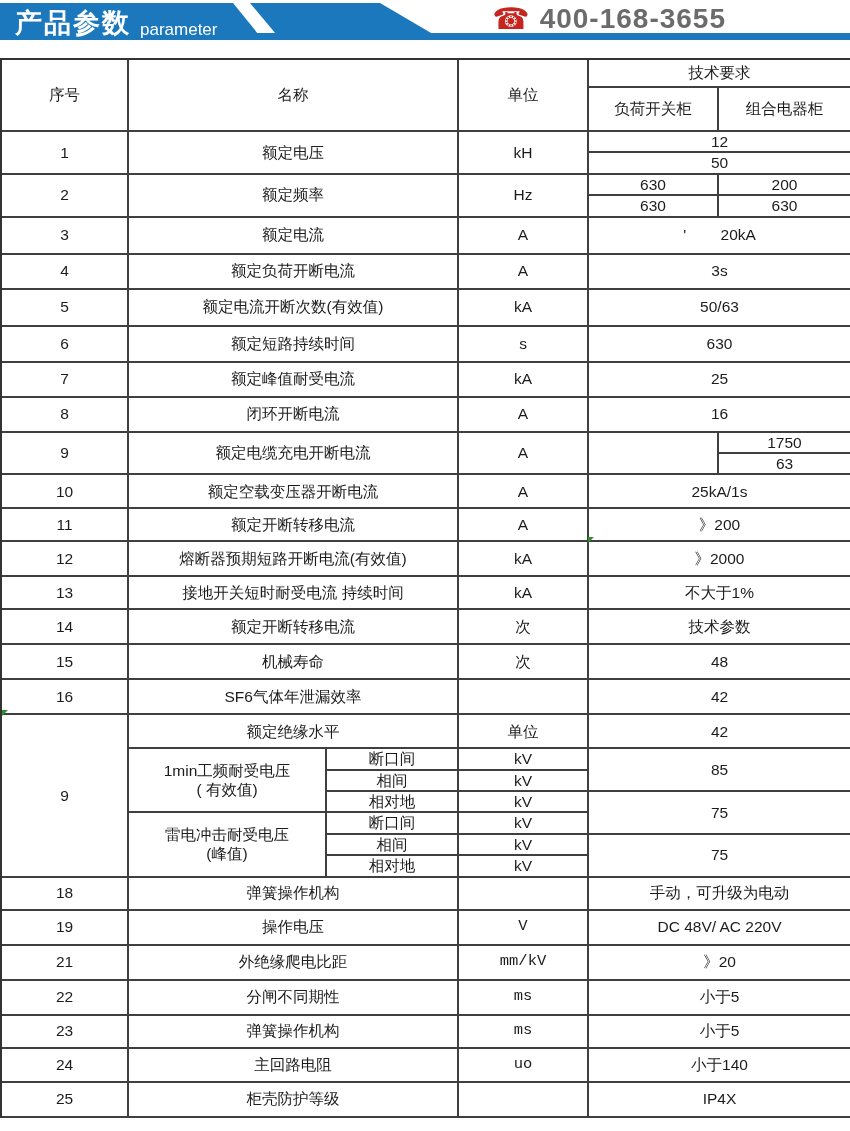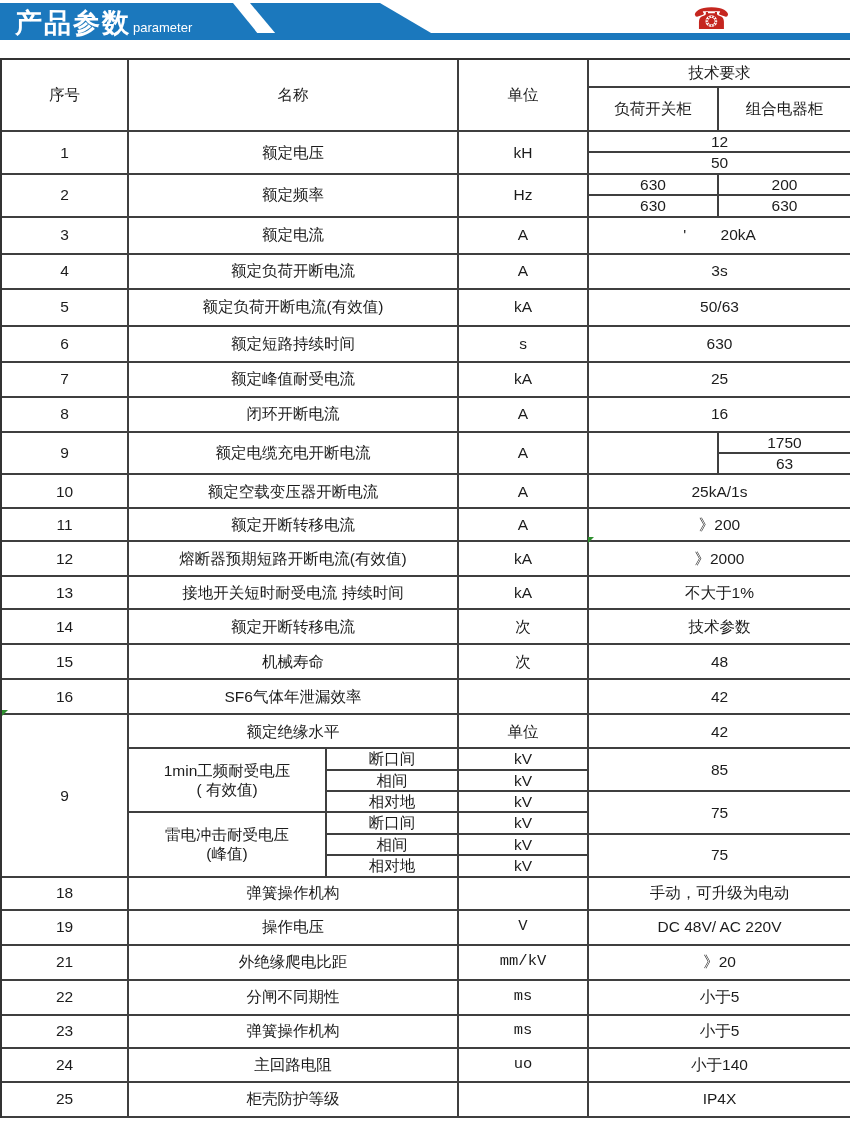--- a/index.html
+++ b/index.html
@@ -9,21 +9,21 @@
   
   .banner{position:absolute;left:0;top:0;width:746px;height:46px;}
   .flag-a,.flag-b,.strip{position:absolute;background:#1b78bd;}
   .flag-a{left:0;top:3px;width:263px;height:37px;
           clip-path:polygon(0 0,233px 0,263px 100%,0 100%);}
   .flag-b{left:0;top:3px;width:460px;height:37px;
           clip-path:polygon(250px 0,380px 0,443px 100%,281px 100%);}
   .strip{left:0;top:33px;width:850px;height:7px;}
   .title-wrap{position:absolute;left:15px;top:3px;height:37px;display:flex;align-items:flex-end;z-index:2;}
   .title{color:#fff;font-weight:bold;font-size:27px;letter-spacing:2px;line-height:34px;}
-  .subtitle{color:#fff;font-size:13px;margin-left:2px;padding-bottom:5px;}
+  .subtitle{color:#fff;font-size:17px;margin-left:9px;}
   .phone-wrap{position:absolute;right:6px;top:2px;height:34px;display:flex;align-items:center;z-index:2;}
   .phone-icon{color:#c5261f;font-size:30px;line-height:30px;margin-right:10px;}
   .phone-number{color:#6b6b6b;font-weight:bold;font-size:28px;letter-spacing:1px;margin-right:14px;}
   .phone-cta{color:#c5261f;font-weight:bold;font-size:17px;letter-spacing:1px;padding-top:6px;}
 
   
   table.params{position:absolute;left:0;top:58px;width:850px;table-layout:fixed;
                border-collapse:separate;border-spacing:0;
                border-left:2px solid #333;border-top:2px solid #333;}
   table.params td{border-right:2px solid #3f3f3f;border-bottom:2px solid #3f3f3f;
@@ -49,20 +49,21 @@
   <header class="banner">
     <div class="flag-a"></div>
     <div class="flag-b"></div>
     <div class="strip"></div>
     <div class="title-wrap">
       <span class="title">产品参数</span>
       <span class="subtitle">parameter</span>
     </div>
     <div class="phone-wrap">
       <span class="phone-icon">☎</span>
+      <span class="phone-number">400-168-3655</span>
     </div>
   </header>
 
   <table class="params">
     <colgroup id="cols">
         <col style="width: 127px;">
         <col style="width: 198px;">
         <col style="width: 132px;">
         <col style="width: 130px;">
         <col style="width: 130px;">
@@ -106,21 +107,21 @@
           <td colspan="2">'&nbsp;&nbsp;&nbsp;&nbsp;&nbsp;&nbsp;&nbsp;&nbsp;20kA</td>
         </tr>
         <tr style="height: 35px;">
           <td>4</td>
           <td colspan="2">额定负荷开断电流</td>
           <td>A</td>
           <td colspan="2">3s</td>
         </tr>
         <tr style="height: 37px;">
           <td>5</td>
-          <td colspan="2">额定负荷开断电流(有效值)</td>
+          <td colspan="2">额定电流开断次数(有效值)</td>
           <td>kA</td>
           <td colspan="2">50/63</td>
         </tr>
         <tr style="height: 36px;">
           <td>6</td>
           <td colspan="2">额定短路持续时间</td>
           <td>s</td>
           <td colspan="2">630</td>
         </tr>
         <tr style="height: 35px;">

